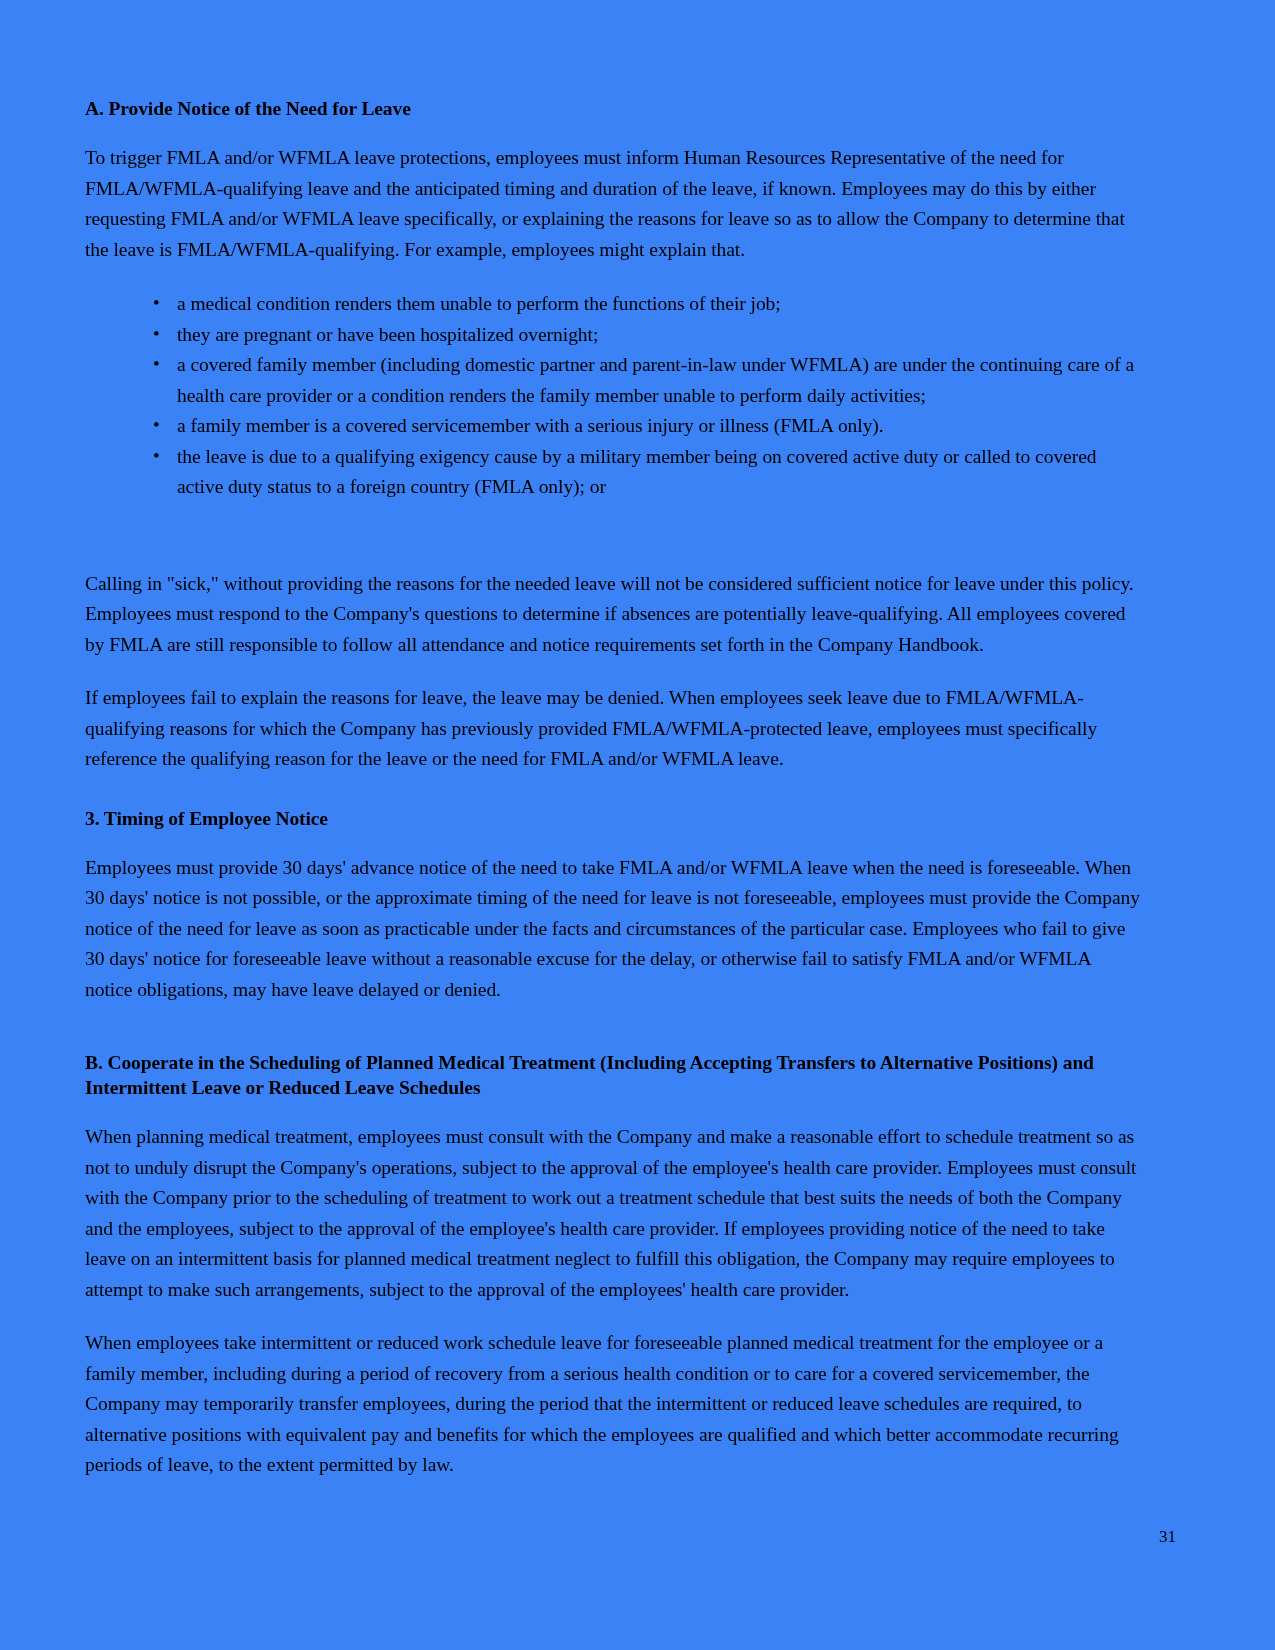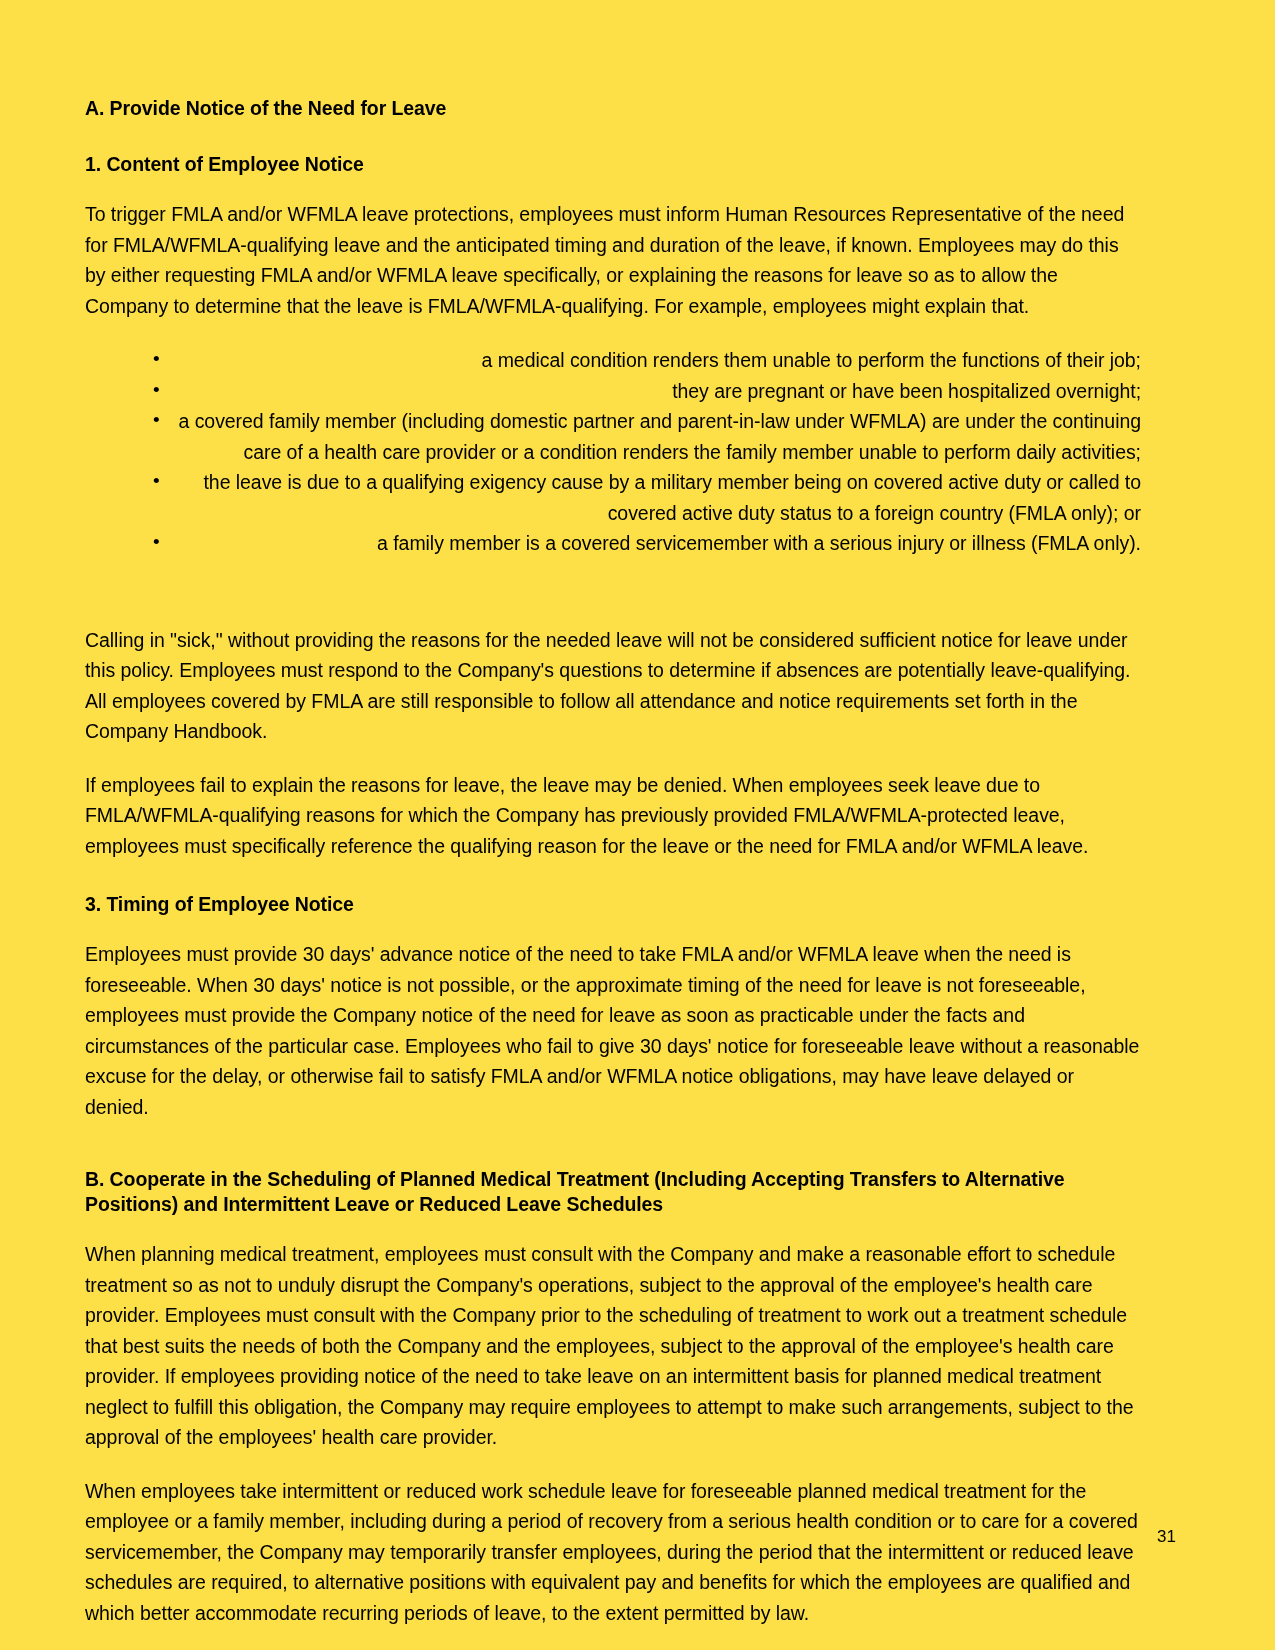--- a/index.html
+++ b/index.html
@@ -9,24 +9,25 @@
   }
   body {
     font-family: "Liberation Sans", sans-serif;
     color: #000000;
   }
   .page {
     position: relative;
     width: 1275px;
     height: 1650px;
     margin: 0 auto;
-    background: #fde047;
+    background: #3b82f6;
     box-sizing: border-box;
     padding: 96px 134px 0 85px;
     overflow: hidden;
+    font-family: Liberation Serif, serif;
   }
   .doc-body {
     width: 1056px;
   }
   h2.section-heading {
     font-size: 19.5px;
     line-height: 25px;
     font-weight: bold;
     margin: 0 0 22px 0;
     letter-spacing: -0.1px;
@@ -45,21 +46,20 @@
     font-size: 19.5px;
     line-height: 30.5px;
     margin: 0 0 23px 0;
     text-align: left;
     letter-spacing: -0.05px;
   }
   ul.bullets {
     margin: 24px 0 22px 0;
     padding: 0 0 0 68px;
     list-style: none;
-    text-align: right;
   }
   ul.bullets li {
     position: relative;
     font-size: 19.5px;
     line-height: 30.5px;
     margin: 0 0 0 0;
     padding-left: 24px;
     letter-spacing: -0.05px;
   }
   ul.bullets li::before {
@@ -84,30 +84,29 @@
 </style>
 </head>
 <body>
 
 <div class="page">
   <div class="doc-body">
 
     <h2 class="section-heading">A. Provide Notice of the Need for Leave</h2>
 
 
-    <h3 class="sub-heading">1. Content of Employee Notice</h3>
 
     <p class="para">To trigger FMLA and/or WFMLA leave protections, employees must inform Human Resources Representative of the need for FMLA/WFMLA-qualifying leave and the anticipated timing and duration of the leave, if known. Employees may do this by either requesting FMLA and/or WFMLA leave specifically, or explaining the reasons for leave so as to allow the Company to determine that the leave is FMLA/WFMLA-qualifying. For example, employees might explain that.</p>
 
     <ul class="bullets">
       <li>a medical condition renders them unable to perform the functions of their job;</li>
       <li>they are pregnant or have been hospitalized overnight;</li>
       <li>a covered family member (including domestic partner and parent-in-law under WFMLA) are under the continuing care of a health care provider or a condition renders the family member unable to perform daily activities;</li>
+      <li>a family member is a covered servicemember with a serious injury or illness (FMLA only).</li>
       <li>the leave is due to a qualifying exigency cause by a military member being on covered active duty or called to covered active duty status to a foreign country (FMLA only); or</li>
-      <li>a family member is a covered servicemember with a serious injury or illness (FMLA only).</li>
     </ul>
 
     <div class="bullet-gap"></div>
 
     <p class="para">Calling in "sick," without providing the reasons for the needed leave will not be considered sufficient notice for leave under this policy. Employees must respond to the Company's questions to determine if absences are potentially leave-qualifying. All employees covered by FMLA are still responsible to follow all attendance and notice requirements set forth in the Company Handbook.</p>
 
     <p class="para">If employees fail to explain the reasons for leave, the leave may be denied. When employees seek leave due to FMLA/WFMLA-qualifying reasons for which the Company has previously provided FMLA/WFMLA-protected leave, employees must specifically reference the qualifying reason for the leave or the need for FMLA and/or WFMLA leave.</p>
 
     <h3 class="sub-heading">3. Timing of Employee Notice</h3>
 

